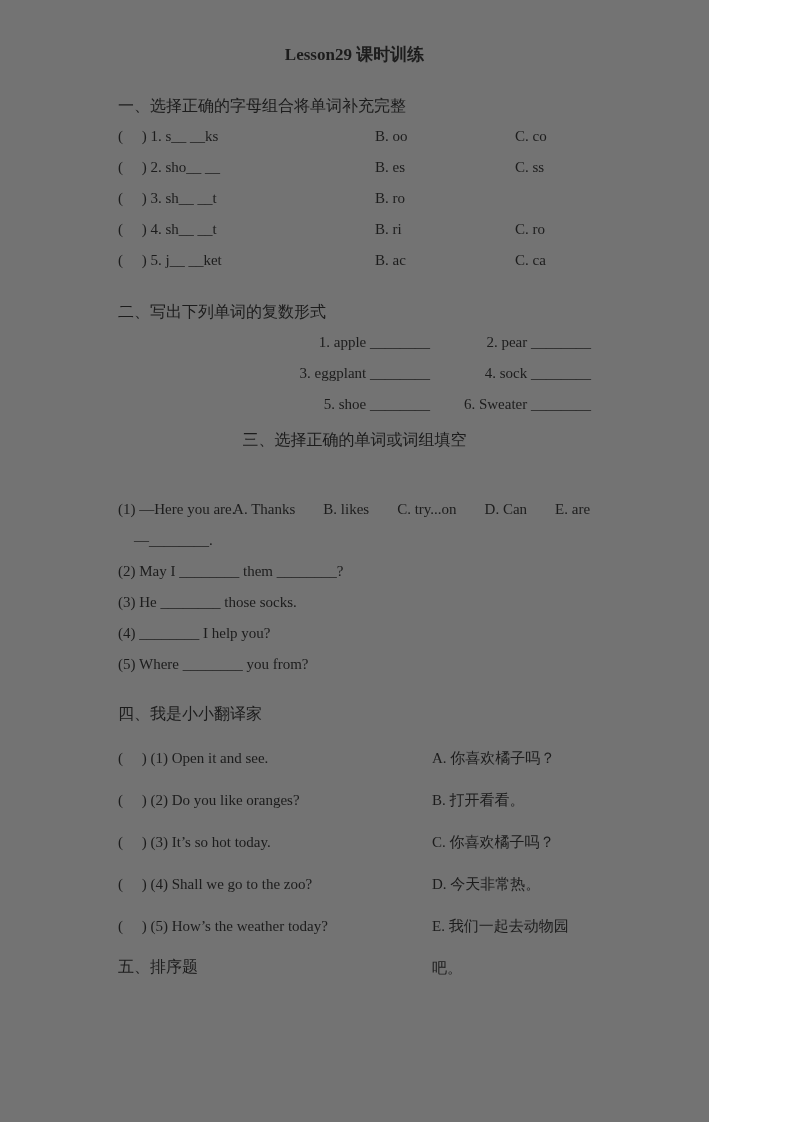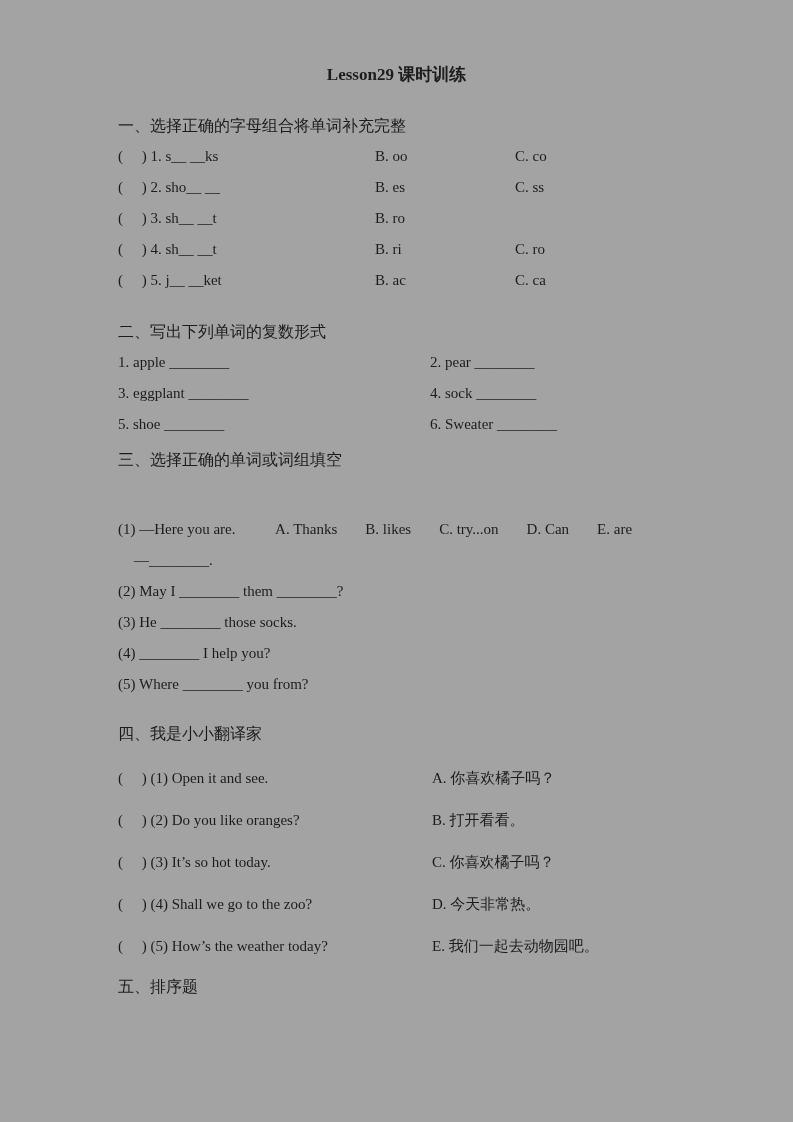--- a/index.html
+++ b/index.html
@@ -1,60 +1,60 @@
 <!DOCTYPE html>
 <html><head>
 <meta charset="utf-8">
 <style>
   * { box-sizing: border-box; margin: 0; padding: 0; }
   html, body { background: #ffffff; }
   .page {
-    width: 793px;
+    width: 709px;
     height: 1122px;
-    background: #a3a3a3;
+    background: #737373;
     color: #1c1c1c;
     font-family: "Liberation Serif", "DejaVu Serif", serif;
     font-size: 15px;
-    padding: 62px 118px 0 118px;
+    padding: 42px 118px 0 118px;
     position: relative;
     overflow: hidden;
   }
   .title {
     font-size: 17px;
     font-weight: bold;
     text-align: center;
     height: 26px;
     line-height: 26px;
     white-space: pre;
   }
   .sec-heading {
     height: 31px;
     line-height: 31px;
     font-size: 16px;
     white-space: pre;
   }
   #sec1-h { margin-top: 22px; }
   #sec2-h { margin-top: 20px; }
-  #sec3-h { margin-top: 4px; }
+  #sec3-h { margin-top: 4px; text-align: center; }
   #sec4-h { margin-top: 18px; }
   #sec5-h { margin-top: 4px; }
 
   .s1-row {
     display: grid;
     grid-template-columns: 257px 140px 1fr;
     height: 31px;
     line-height: 31px;
   }
   .pre { white-space: pre; }
 
   .s2-grid {
     display: grid;
     grid-template-columns: 312px 1fr;
   }
-  .s2-grid .cell { height: 31px; line-height: 31px; white-space: pre; }
+  .s2-grid .cell { height: 31px; line-height: 31px; white-space: pre; text-align: right; }
 
   .opts-line {
     height: 31px;
     line-height: 31px;
     margin-top: 8px;
     padding-left: 100px;
     white-space: pre;
     text-align: center;
   }
   .opts-line .opt { margin-right: 28px; }

